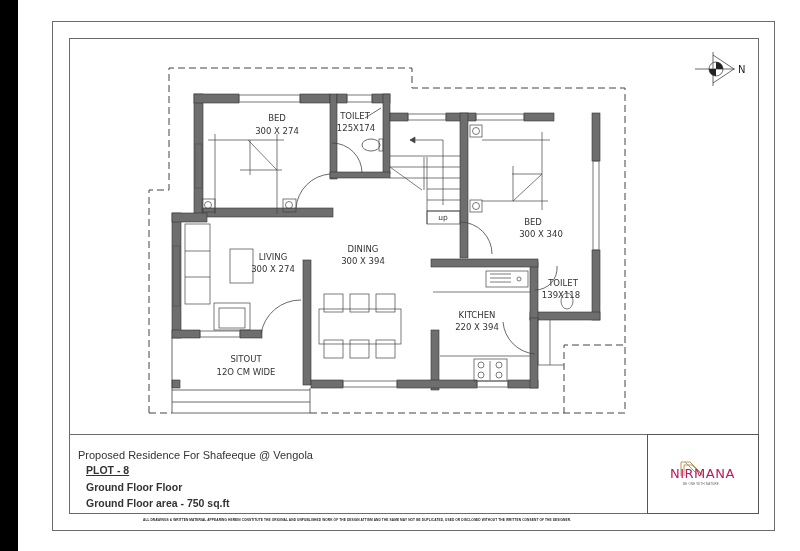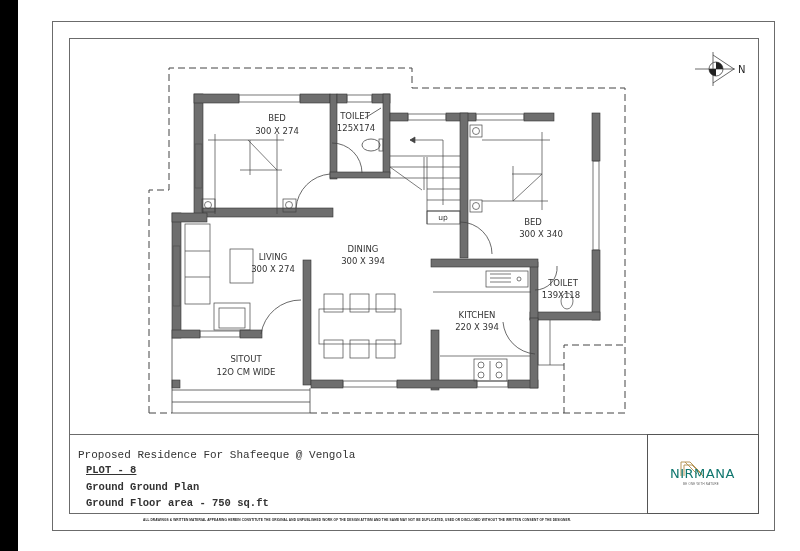--- a/index.html
+++ b/index.html
@@ -3,27 +3,27 @@
 <meta charset="utf-8">
 <style>
   html, body { margin: 0; padding: 0; }
   body { width: 800px; height: 551px; background: #ffffff; position: relative; overflow: hidden; font-family: "Liberation Sans", sans-serif; }
   .black-strip { position: absolute; left: 0; top: 0; width: 18px; height: 551px; background: #000; }
   .outer-frame { position: absolute; left: 52px; top: 21px; width: 723px; height: 510px; border: 1.5px solid #6b6b6b; box-sizing: border-box; }
   .inner-frame { position: absolute; left: 69px; top: 38px; width: 690px; height: 476px; border: 1.5px solid #6b6b6b; box-sizing: border-box; }
   .plan { position: absolute; left: 0; top: 0; }
   .title-block { position: absolute; left: 69px; top: 434px; width: 579px; height: 80px; border-top: 1.5px solid #6b6b6b; box-sizing: border-box; }
   .logo-box { position: absolute; left: 647px; top: 434px; width: 112px; height: 80px; border: 1.5px solid #555; box-sizing: border-box; }
-  .tb-line { position: absolute; left: 78px; color: #333; font-family: Liberation Mono, monospace; font-size: 10.5px; white-space: nowrap; text-align: center; }
+  .tb-line { position: absolute; left: 78px; color: #333; font-family: Liberation Sans, sans-serif; font-size: 10.5px; white-space: nowrap; text-align: center; }
   .tb-title { top: 449px; font-size: 11px; }
   .tb-plot { top: 464px; left: 86px; text-decoration: underline; font-weight: bold; }
   .tb-plan { top: 481px; left: 86px; font-weight: bold; }
   .tb-area { top: 497px; left: 86px; font-weight: bold; }
   .disclaimer { position: absolute; left: 143px; top: 518px; width: 525px; font-size: 3.2px; color: #222; font-weight: bold; white-space: nowrap; overflow: hidden; letter-spacing: 0.1px; }
-  .logo-text { position: absolute; left: 670px; top: 466px; font-family: "DejaVu Sans", sans-serif; font-size: 13px; color: #0f766e; letter-spacing: 0.5px; }
+  .logo-text { position: absolute; left: 670px; top: 466px; font-family: "DejaVu Sans", sans-serif; font-size: 13px; color: #be185d; letter-spacing: 0.5px; }
   .logo-sub { position: absolute; left: 683px; top: 482px; font-size: 2.8px; color: #555; letter-spacing: 0.3px; }
   .room-label { font-family: "DejaVu Sans", sans-serif; font-size: 8.5px; fill: #333; text-anchor: middle; }
   .north-label { font-family: "DejaVu Sans", sans-serif; font-size: 10px; fill: #222; }
 </style>
 </head>
 <body>
 
 <div class="black-strip"></div>
 <div class="outer-frame"></div>
 <div class="inner-frame"></div>
@@ -213,19 +213,19 @@
   <g fill="none" stroke="#b8975a" stroke-width="1">
     <polyline points="681,476 681,462 690,462 702,474"></polyline>
     <polyline points="684,476 684,465 692,465 703,476"></polyline>
     <line x1="685" y1="462" x2="697" y2="474"></line>
   </g>
 </svg>
 
 <div class="title-block"></div>
 <div class="tb-line tb-title">Proposed Residence For Shafeeque @ Vengola</div>
 <div class="tb-line tb-plot">PLOT - 8</div>
-<div class="tb-line tb-plan">Ground Ground Plan</div>
+<div class="tb-line tb-plan">Ground Floor Floor</div>
 <div class="tb-line tb-area">Ground Floor area - 750 sq.ft</div>
 <div class="disclaimer">ALL DRAWINGS &amp; WRITTEN MATERIAL APPEARING HEREIN CONSTITUTE THE ORIGINAL AND UNPUBLISHED WORK OF THE DESIGN ATTISM AND THE SAME MAY NOT BE DUPLICATED, USED OR DISCLOSED WITHOUT THE WRITTEN CONSENT OF THE DESIGNER.</div>
 
 <div class="logo-box"></div>
 <div class="logo-text">NIRMANA</div>
 <div class="logo-sub">BE ONE WITH NATURE</div>
 
 </body></html>

